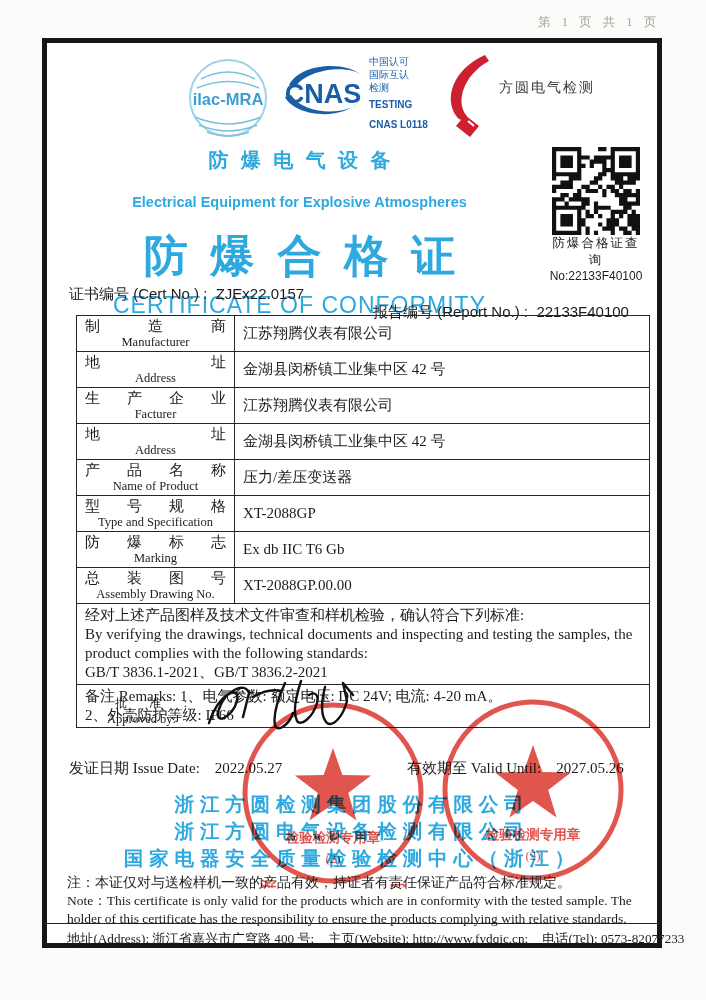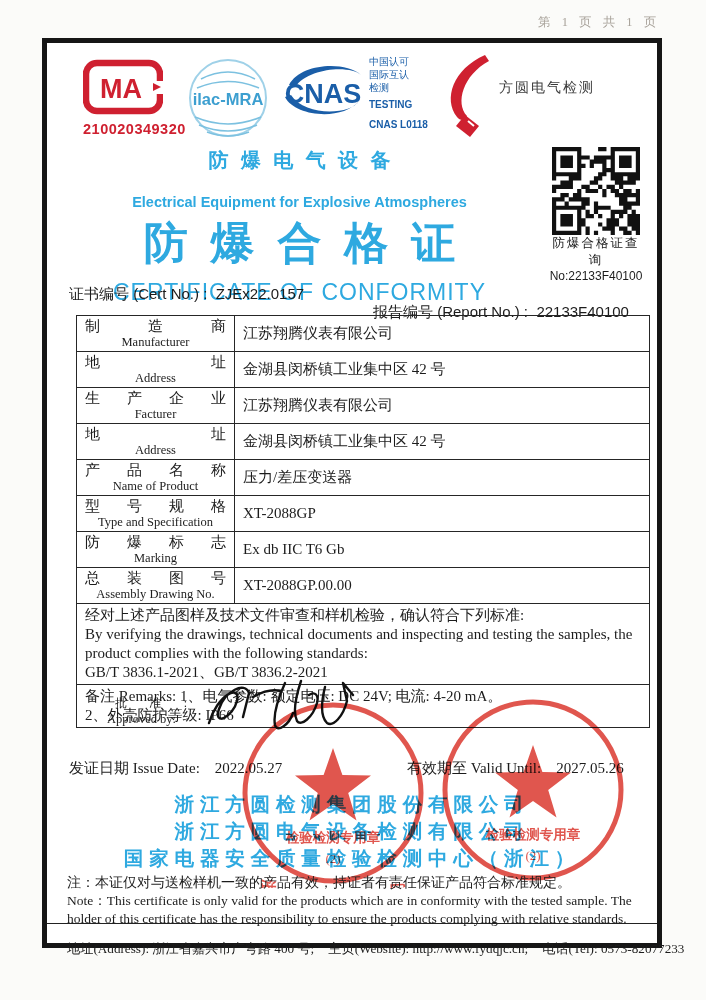--- a/index.html
+++ b/index.html
@@ -50,40 +50,31 @@
   .dist{display:inline-block;width:72px;text-align:justify;text-align-last:justify;}
   .dates{font-size:15px;}
 
   
   .companies{width:100%;text-align:center;color:var(--blue);font-weight:bold;font-size:19.5px;
              letter-spacing:.3em;line-height:27px;font-family:"Liberation Sans",sans-serif;}
 
   
   .note-cn{font-size:14px;line-height:19px;}
   .note-en{font-size:13.5px;line-height:17.5px;}
-  .footer-row{border-top:1.6px solid #222;padding-top:16px;font-size:13.2px;display:flex;gap:14px;white-space:nowrap;}
+  .footer-row{border-top:1.6px solid #222;padding-top:6px;font-size:13.2px;display:flex;gap:14px;white-space:nowrap;}
 
   .stamp{opacity:.82;mix-blend-mode:multiply;}
 </style>
 </head>
 <body>
 
 <div class="page-header">第 1 页 共 1 页</div>
 
 <div class="paper">
 
-  <div class="abs" style="left:36px;top:16px;width:82px;">
-    <svg width="80" height="58" viewBox="0 0 80 58">
-      <path d="M14,4 h52 a11,11 0 0 1 11,11 v26 a11,11 0 0 1 -11,11 h-52 a11,11 0 0 1 -11,-11 v-26 a11,11 0 0 1 11,-11 z" fill="none" stroke="#cf2030" stroke-width="6.5"></path>
-      <rect x="73" y="22" width="7" height="13" fill="#fff"></rect>
-      <text x="38" y="39" text-anchor="middle" font-family="Liberation Sans,sans-serif" font-weight="bold" font-size="27" fill="#cf2030">MA</text>
-      <path d="M70,24 l8,4 -8,4 z" fill="#cf2030"></path>
-    </svg>
-    <div class="cma-num">210020349320</div>
-  </div>
 
   <div class="abs" style="left:140px;top:12px;">
     <svg width="82" height="86" viewBox="0 0 82 86">
       <circle cx="41" cy="43" r="38" fill="none" stroke="#9fd1e8" stroke-width="2"></circle>
       <path d="M14,24 q27,-14 54,0" fill="none" stroke="#7cc1e0" stroke-width="1.6"></path>
       <path d="M10,33 q31,-13 62,0" fill="none" stroke="#7cc1e0" stroke-width="1.6"></path>
       <path d="M8,62 q33,14 66,0" fill="none" stroke="#7cc1e0" stroke-width="1.6"></path>
       <path d="M12,70 q29,12 58,0" fill="none" stroke="#7cc1e0" stroke-width="1.6"></path>
       <path d="M20,77 q21,8 42,0" fill="none" stroke="#7cc1e0" stroke-width="1.6"></path>
       <text x="41" y="50" text-anchor="middle" font-family="Liberation Sans,sans-serif" font-weight="bold" font-size="16.5" fill="#3d9fd0">ilac-MRA</text>
@@ -111,21 +102,21 @@
       <path d="M50,2 C18,16 8,46 22,64 C25,68 31,68 32,63 C20,50 28,22 54,8 Z" fill="#cf2030"></path>
       <path d="M30,62 l14,11 -9,11 -14,-11 z" fill="#cf2030"></path>
       <path d="M33,68 l6,5" stroke="#fff" stroke-width="2" fill="none"></path>
     </svg>
   </div>
   <div class="abs fy-label" style="left:452px;top:36px;">方圆电气检测</div>
 
   <div class="abs title-wrap">
     <div class="t-cn">防爆电气设备</div>
     <div class="t-en">Electrical Equipment for Explosive Atmospheres</div>
-    <div class="t-main" style="margin-top:4px;">防爆合格证</div>
+    <div class="t-main" style="margin-top:17px;">防爆合格证</div>
     <div class="t-main-en" style="margin-top:6px;">CERTIFICATE OF CONFORMITY</div>
   </div>
 
   <div class="abs" style="left:500px;top:104px;width:98px;">
     <svg id="qr-svg" width="88" height="88" viewBox="0 0 84 84" style="display:block;margin:0 auto;">
         <path d="M0,0h28v28h-28z M4,4h20v20h-20z M8,8h12v12h-12z M56,0h28v28h-28z M60,4h20v20h-20z M64,8h12v12h-12z M0,56h28v28h-28z M4,60h20v20h-20z M8,64h12v12h-12z M44,0h4v4h-4z M48,0h4v4h-4z M28,8h4v4h-4z M32,8h4v4h-4z M40,8h4v4h-4z M44,8h4v4h-4z M48,8h4v4h-4z M52,8h4v4h-4z M36,12h4v4h-4z M40,12h4v4h-4z M44,12h4v4h-4z M48,12h4v4h-4z M28,16h4v4h-4z M36,16h4v4h-4z M48,16h4v4h-4z M48,20h4v4h-4z M52,20h4v4h-4z M44,24h4v4h-4z M48,24h4v4h-4z M0,28h4v4h-4z M16,28h4v4h-4z M20,28h4v4h-4z M24,28h4v4h-4z M40,28h4v4h-4z M44,28h4v4h-4z M56,28h4v4h-4z M60,28h4v4h-4z M64,28h4v4h-4z M72,28h4v4h-4z M76,28h4v4h-4z M80,28h4v4h-4z M8,32h4v4h-4z M12,32h4v4h-4z M16,32h4v4h-4z M36,32h4v4h-4z M40,32h4v4h-4z M60,32h4v4h-4z M64,32h4v4h-4z M68,32h4v4h-4z M72,32h4v4h-4z M76,32h4v4h-4z M0,36h4v4h-4z M4,36h4v4h-4z M8,36h4v4h-4z M12,36h4v4h-4z M16,36h4v4h-4z M28,36h4v4h-4z M32,36h4v4h-4z M44,36h4v4h-4z M52,36h4v4h-4z M56,36h4v4h-4z M64,36h4v4h-4z M0,40h4v4h-4z M24,40h4v4h-4z M32,40h4v4h-4z M36,40h4v4h-4z M40,40h4v4h-4z M48,40h4v4h-4z M56,40h4v4h-4z M60,40h4v4h-4z M68,40h4v4h-4z M72,40h4v4h-4z M80,40h4v4h-4z M8,44h4v4h-4z M12,44h4v4h-4z M20,44h4v4h-4z M24,44h4v4h-4z M48,44h4v4h-4z M60,44h4v4h-4z M64,44h4v4h-4z M68,44h4v4h-4z M72,44h4v4h-4z M76,44h4v4h-4z M80,44h4v4h-4z M0,48h4v4h-4z M4,48h4v4h-4z M8,48h4v4h-4z M16,48h4v4h-4z M20,48h4v4h-4z M24,48h4v4h-4z M28,48h4v4h-4z M32,48h4v4h-4z M64,48h4v4h-4z M68,48h4v4h-4z M80,48h4v4h-4z M0,52h4v4h-4z M12,52h4v4h-4z M28,52h4v4h-4z M32,52h4v4h-4z M40,52h4v4h-4z M64,52h4v4h-4z M68,52h4v4h-4z M72,52h4v4h-4z M76,52h4v4h-4z M80,52h4v4h-4z M28,56h4v4h-4z M40,56h4v4h-4z M44,56h4v4h-4z M48,56h4v4h-4z M52,56h4v4h-4z M68,56h4v4h-4z M72,56h4v4h-4z M32,60h4v4h-4z M40,60h4v4h-4z M56,60h4v4h-4z M60,60h4v4h-4z M64,60h4v4h-4z M68,60h4v4h-4z M76,60h4v4h-4z M32,64h4v4h-4z M36,64h4v4h-4z M44,64h4v4h-4z M56,64h4v4h-4z M64,64h4v4h-4z M72,64h4v4h-4z M76,64h4v4h-4z M80,64h4v4h-4z M28,68h4v4h-4z M52,68h4v4h-4z M56,68h4v4h-4z M60,68h4v4h-4z M72,68h4v4h-4z M76,68h4v4h-4z M80,68h4v4h-4z M28,72h4v4h-4z M44,72h4v4h-4z M52,72h4v4h-4z M56,72h4v4h-4z M60,72h4v4h-4z M72,72h4v4h-4z M76,72h4v4h-4z M80,72h4v4h-4z M32,76h4v4h-4z M48,76h4v4h-4z M52,76h4v4h-4z M56,76h4v4h-4z M64,76h4v4h-4z M68,76h4v4h-4z M76,76h4v4h-4z M80,76h4v4h-4z M32,80h4v4h-4z M40,80h4v4h-4z M56,80h4v4h-4z M68,80h4v4h-4z M72,80h4v4h-4z M80,80h4v4h-4z " fill="#111" fill-rule="evenodd"></path>
       </svg>
     <div class="qr-caption">防爆合格证查询</div>
     <div class="qr-number">No:22133F40100</div>
   </div>

